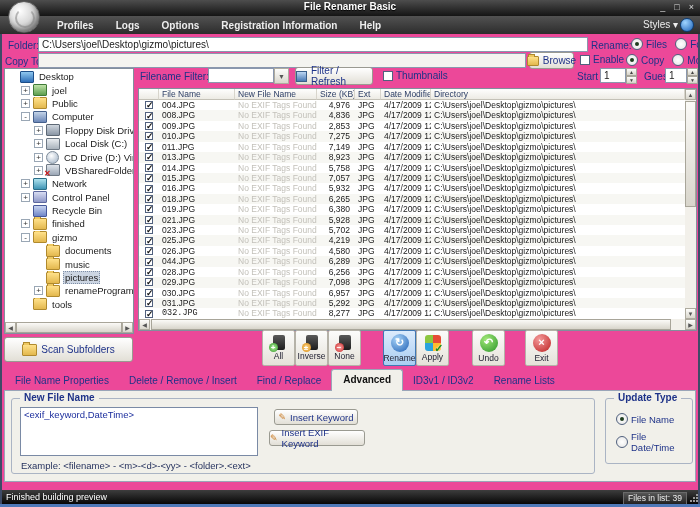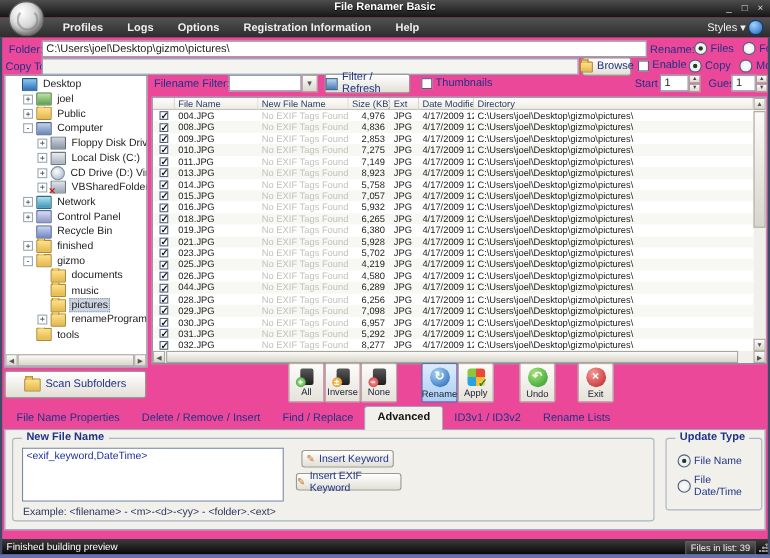--- a/index.html
+++ b/index.html
@@ -575,21 +575,21 @@
           <div class="gcell newname" style="width: 82px;">No EXIF Tags Found</div>
           <div class="gcell size" style="width: 38px;">5,292</div>
           <div class="gcell" style="width: 26px;">JPG</div>
           <div class="gcell" style="width: 50px;">4/17/2009 12...</div>
           <div class="gcell" style="width: 254px;">C:\Users\joel\Desktop\gizmo\pictures\</div>
         </div>
         <div class="grow" style="top: 208.4px; left: 0px;">
           <div class="gcell chk" style="width: 20px;">
             <div class="checkbox checked" style="width: 8px; height: 8px;"></div>
           </div>
-          <div class="gcell" style="width: 76px;">032.JPG</div>
+          <div class="gcell" style="width: 76px; font-family: Liberation Mono, monospace;">032.JPG</div>
           <div class="gcell newname" style="width: 82px;">No EXIF Tags Found</div>
           <div class="gcell size" style="width: 38px;">8,277</div>
           <div class="gcell" style="width: 26px;">JPG</div>
           <div class="gcell" style="width: 50px;">4/17/2009 12...</div>
           <div class="gcell" style="width: 254px;">C:\Users\joel\Desktop\gizmo\pictures\</div>
         </div>
       </div>
 
     <div style="position:absolute;right:0;top:0;width:11px;height:230px;" class="strack">
       <div class="sbtn" style="width:11px;height:11px;">▲</div>

